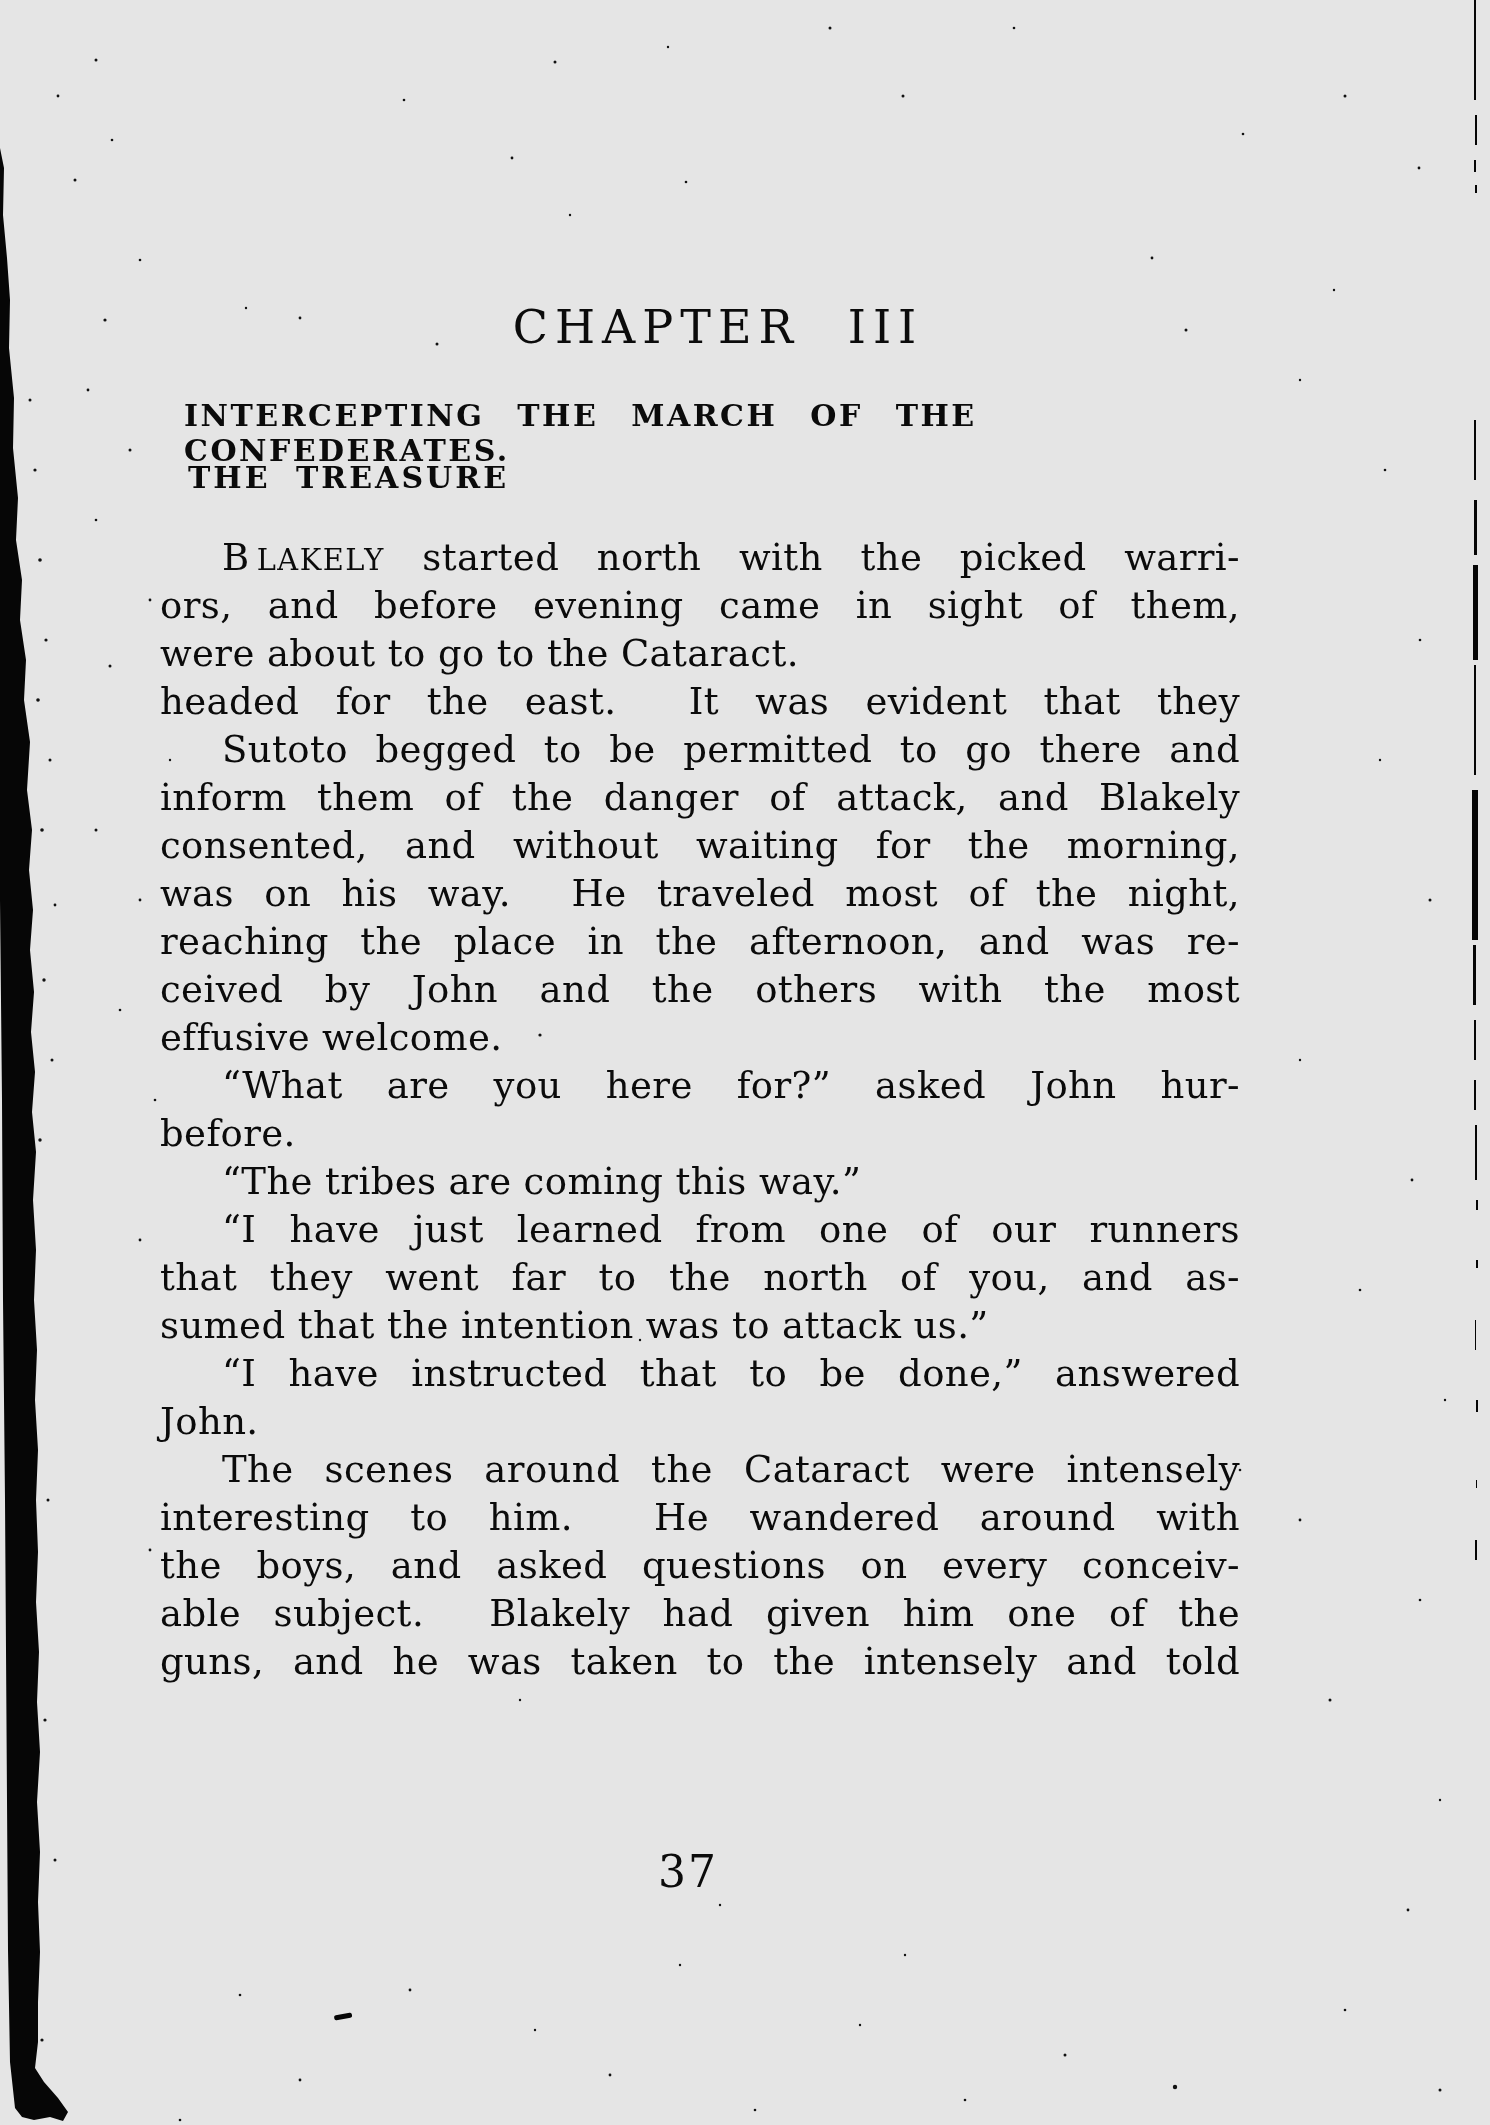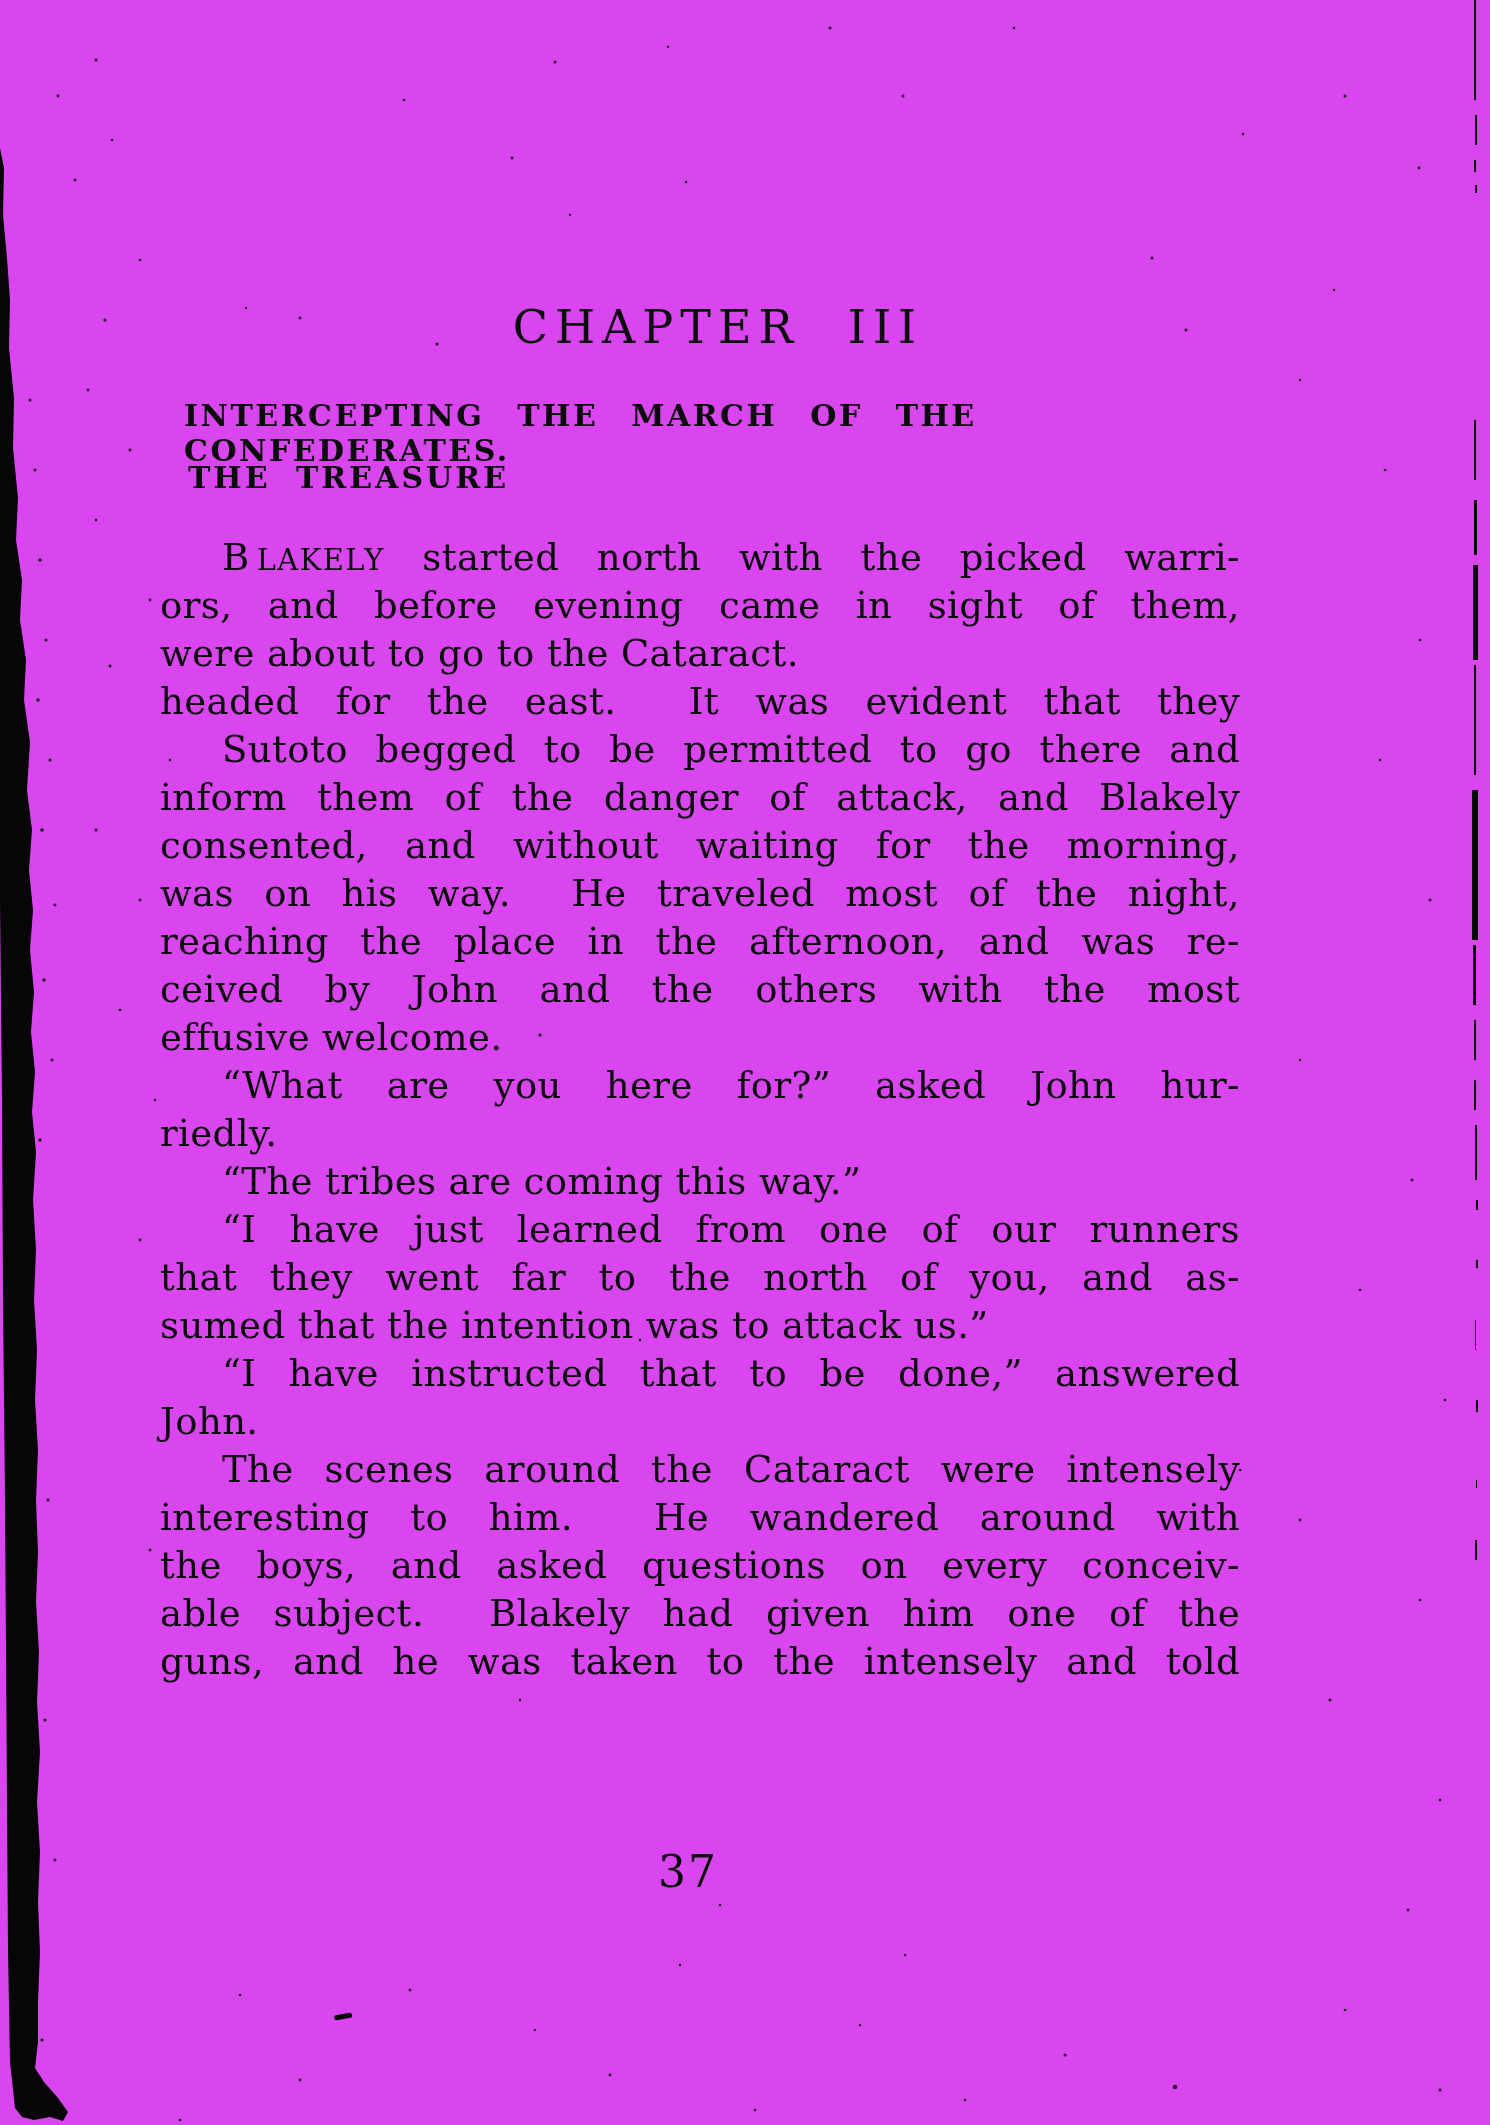--- a/index.html
+++ b/index.html
@@ -1,19 +1,19 @@
 <!DOCTYPE html>
 <html><head>
 <meta charset="utf-8">
 <style>
   html,body{margin:0;padding:0;background:#777;}
   .page{
     position:relative;
     width:1490px;height:2125px;
-    background:#d946ef;
+    background:#e5e5e5;
     overflow:hidden;
     font-family:"DejaVu Serif","Liberation Serif",serif;
     color:#0b0b0b;
   }
   .artifacts{position:absolute;left:0;top:0;width:1490px;height:2125px;pointer-events:none;}
   .content{position:absolute;left:160px;top:0;width:1080px;}
   .chapter-title{
     position:absolute;left:0;top:300px;width:1080px;
     text-align:center;font-size:46px;font-weight:400;
     letter-spacing:7px;word-spacing:26px;transform:translateX(18px);
@@ -181,21 +181,21 @@
           <div class="line first">Sutoto begged to be permitted to go there and</div>
           <div class="line">inform them of the danger of attack, and Blakely</div>
           <div class="line">consented, and without waiting for the morning,</div>
           <div class="line">was on his way.  He traveled most of the night,</div>
           <div class="line">reaching the place in the afternoon, and was re-</div>
           <div class="line">ceived by John and the others with the most</div>
           <div class="line last">effusive welcome.</div>
         </div>
         <div class="para">
           <div class="line first">“What are you here for?” asked John hur-</div>
-          <div class="line last">riedly.</div>
+          <div class="line last">before.</div>
         </div>
         <div class="para">
           <div class="line first last">“The tribes are coming this way.”</div>
         </div>
         <div class="para">
           <div class="line first">“I have just learned from one of our runners</div>
           <div class="line">that they went far to the north of you, and as-</div>
           <div class="line last">sumed that the intention was to attack us.”</div>
         </div>
         <div class="para">

